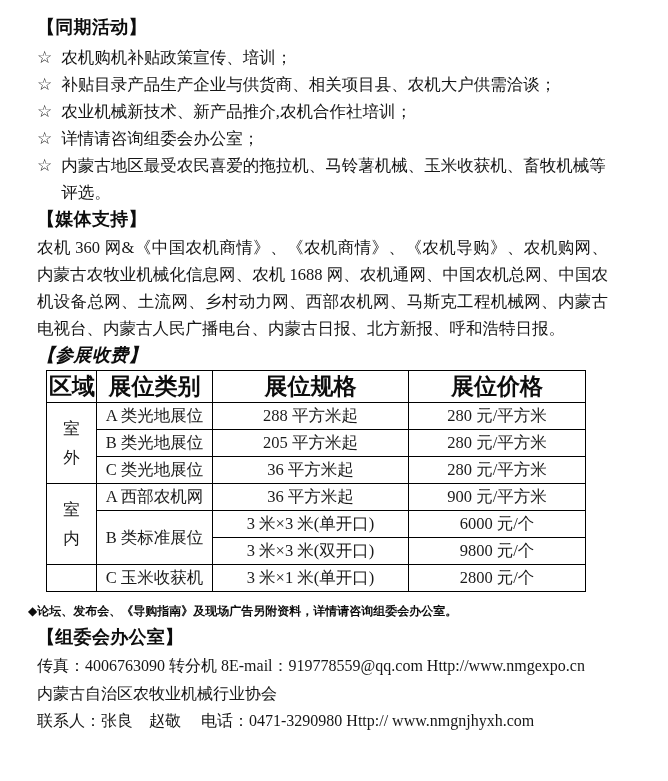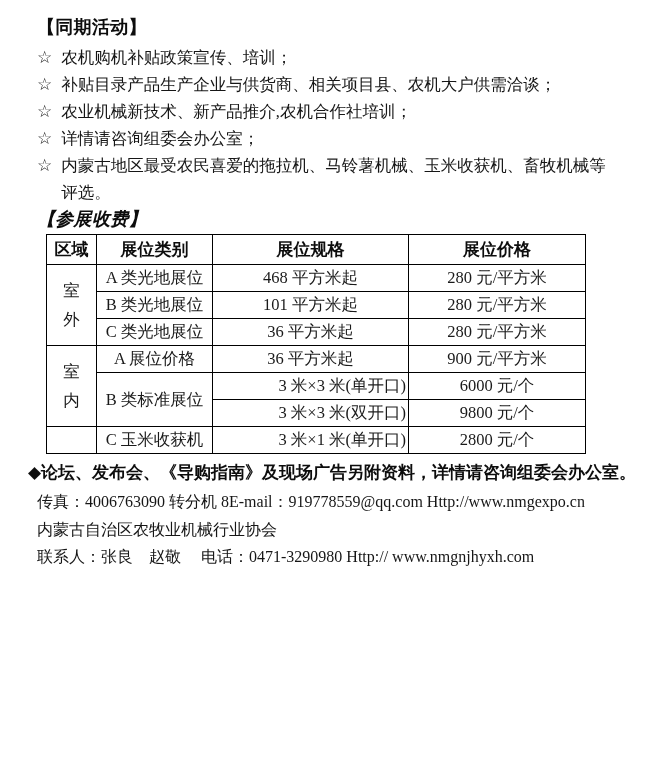--- a/index.html
+++ b/index.html
@@ -29,30 +29,30 @@
   table.fees{
     border-collapse:collapse;table-layout:fixed;
     width:539px;margin:4px 0 0 9px;
   }
   table.fees th,table.fees td{
     border:1px solid #000;padding:0 2px;box-sizing:border-box;
     overflow:hidden;white-space:nowrap;
   }
   table.fees th{
     font-family:"Liberation Sans","DejaVu Sans",sans-serif;
-    font-weight:700;font-size:17px;height:30px;text-align:center;color:#0d0d0d;
+    font-weight:700;font-size:23px;height:30px;text-align:center;color:#0d0d0d;
   }
   table.fees td{font-size:16.5px;height:27px;text-align:center;color:#1a1a1a;}
-  table.fees td.spec-left{text-align:right;}
+  table.fees td.spec-left{text-align:center;}
   td.zone-cell{vertical-align:middle;}
   .zone-text{width:1.2em;margin:0 auto;line-height:29px;text-align:center;white-space:normal;}
   
   .note-line{
     font-family:"Liberation Sans","DejaVu Sans",sans-serif;
-    font-weight:700;font-size:17px;line-height:22px;
+    font-weight:700;font-size:12px;line-height:22px;
     margin:8px 0 0 -9px;white-space:nowrap;color:#0d0d0d;
   }
   
   .office-heading{margin-top:5px;}
   .office-lines{margin-top:4px;}
   .office-line{margin:0;font-size:16px;line-height:27.5px;white-space:nowrap;}
 </style>
 </head>
 <body>
 
@@ -77,20 +77,24 @@
         <span class="star">☆</span>
         <span>详情请咨询组委会办公室；</span>
       </div>
       <div class="bullet-item">
         <span class="star">☆</span>
         <span>内蒙古地区最受农民喜爱的拖拉机、马铃薯机械、玉米收获机、畜牧机械等评选。</span>
       </div>
     </div>
   </section>
 
+  <section>
+    <h2 class="sec-heading media-heading">【媒体支持】</h2>
+    <p class="media-par">农机 360 网&amp;《中国农机商情》、《农机商情》、《农机导购》、农机购网、内蒙古农牧业机械化信息网、农机 1688 网、农机通网、中国农机总网、中国农机设备总网、土流网、乡村动力网、西部农机网、马斯克工程机械网、内蒙古电视台、内蒙古人民广播电台、内蒙古日报、北方新报、呼和浩特日报。</p>
+  </section>
 
   <section>
     <h2 class="sec-heading fees-heading">【参展收费】</h2>
     <table class="fees">
       <colgroup>
         <col style="width:50px">
           <col style="width:116px">
           <col style="width:196px">
           <col style="width:177px">
       </colgroup>
@@ -101,38 +105,38 @@
           <th>展位规格</th>
           <th>展位价格</th>
         </tr>
       </thead>
       <tbody>
         <tr>
           <td class="zone-cell" rowspan="3">
             <div class="zone-text">室外</div>
           </td>
           <td>A 类光地展位</td>
-          <td>468 平方米起</td>
+          <td>288 平方米起</td>
           <td>280 元/平方米</td>
         </tr>
         <tr>
           <td>B 类光地展位</td>
-          <td>101 平方米起</td>
+          <td>205 平方米起</td>
           <td>280 元/平方米</td>
         </tr>
         <tr>
           <td>C 类光地展位</td>
           <td>36 平方米起</td>
           <td>280 元/平方米</td>
         </tr>
         <tr>
           <td class="zone-cell" rowspan="3">
             <div class="zone-text">室内</div>
           </td>
-          <td>A 展位价格</td>
+          <td>A 西部农机网</td>
           <td>36 平方米起</td>
           <td>900 元/平方米</td>
         </tr>
         <tr>
           <td rowspan="2">B 类标准展位</td>
           <td class="spec-left">3 米×3 米(单开口)</td>
           <td>6000 元/个</td>
         </tr>
         <tr>
           <td class="spec-left">3 米×3 米(双开口)</td>
@@ -143,20 +147,21 @@
           <td>C 玉米收获机</td>
           <td class="spec-left">3 米×1 米(单开口)</td>
           <td>2800 元/个</td>
         </tr>
       </tbody>
     </table>
     <p class="note-line">◆论坛、发布会、《导购指南》及现场广告另附资料，详情请咨询组委会办公室。</p>
   </section>
 
   <section>
+    <h2 class="sec-heading office-heading">【组委会办公室】</h2>
     <div class="office-lines">
       <p class="office-line">传真：4006763090 转分机 8E-mail：919778559@qq.com Http://www.nmgexpo.cn</p>
       <p class="office-line">内蒙古自治区农牧业机械行业协会</p>
       <p class="office-line">联系人：张良　赵敬　 电话：0471-3290980 Http:// www.nmgnjhyxh.com</p>
     </div>
   </section>
 
 </div>
 
 </body></html>

